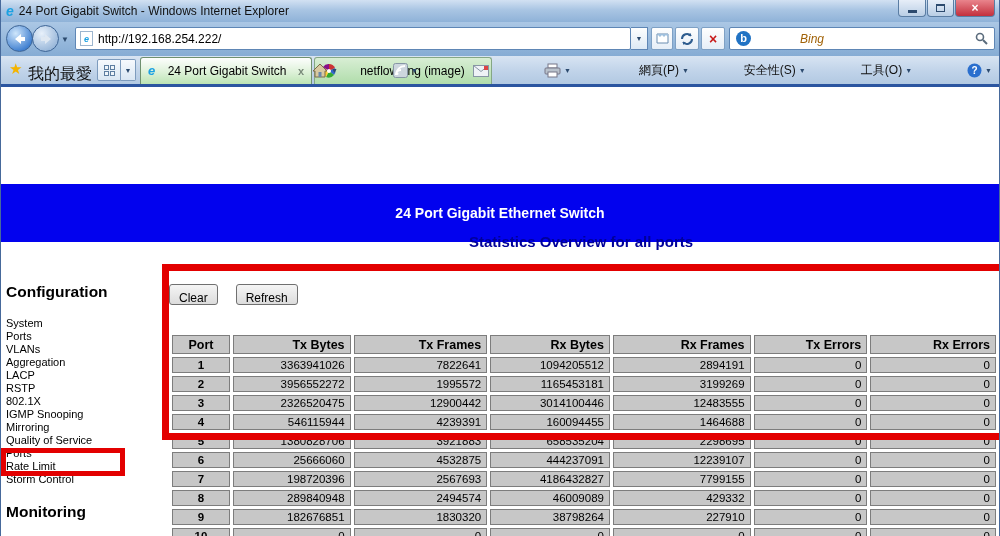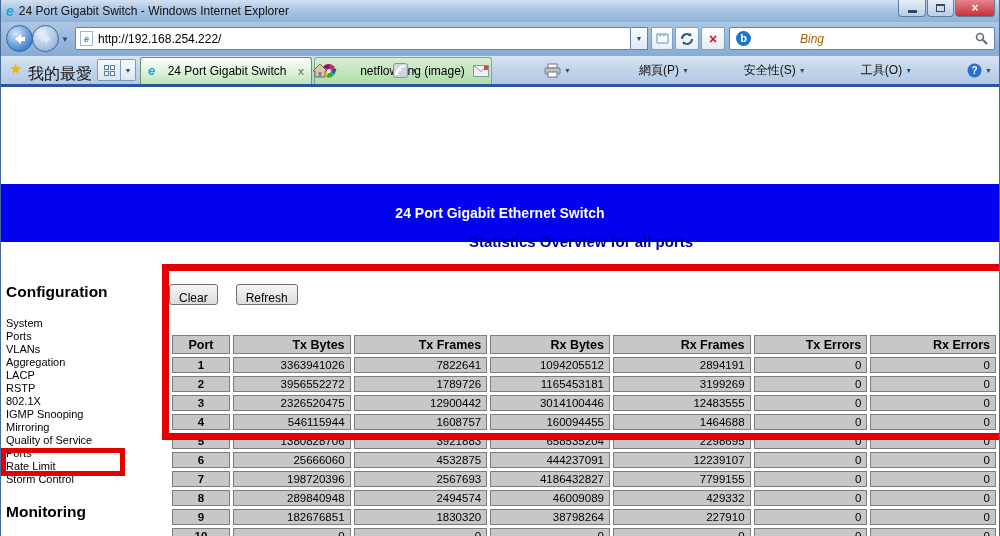--- a/index.html
+++ b/index.html
@@ -319,39 +319,39 @@
               <td>3363941026</td>
               <td>7822641</td>
               <td>1094205512</td>
               <td>2894191</td>
               <td>0</td>
               <td>0</td>
             </tr>
             <tr>
               <td class="port">2</td>
               <td>3956552272</td>
-              <td>1789726</td>
+              <td>1995572</td>
               <td>1165453181</td>
               <td>3199269</td>
               <td>0</td>
               <td>0</td>
             </tr>
             <tr>
               <td class="port">3</td>
               <td>2326520475</td>
               <td>12900442</td>
               <td>3014100446</td>
               <td>12483555</td>
               <td>0</td>
               <td>0</td>
             </tr>
             <tr>
               <td class="port">4</td>
               <td>546115944</td>
-              <td>1608757</td>
+              <td>4239391</td>
               <td>160094455</td>
               <td>1464688</td>
               <td>0</td>
               <td>0</td>
             </tr>
             <tr>
               <td class="port">5</td>
               <td>1380828706</td>
               <td>3921883</td>
               <td>658535204</td>

